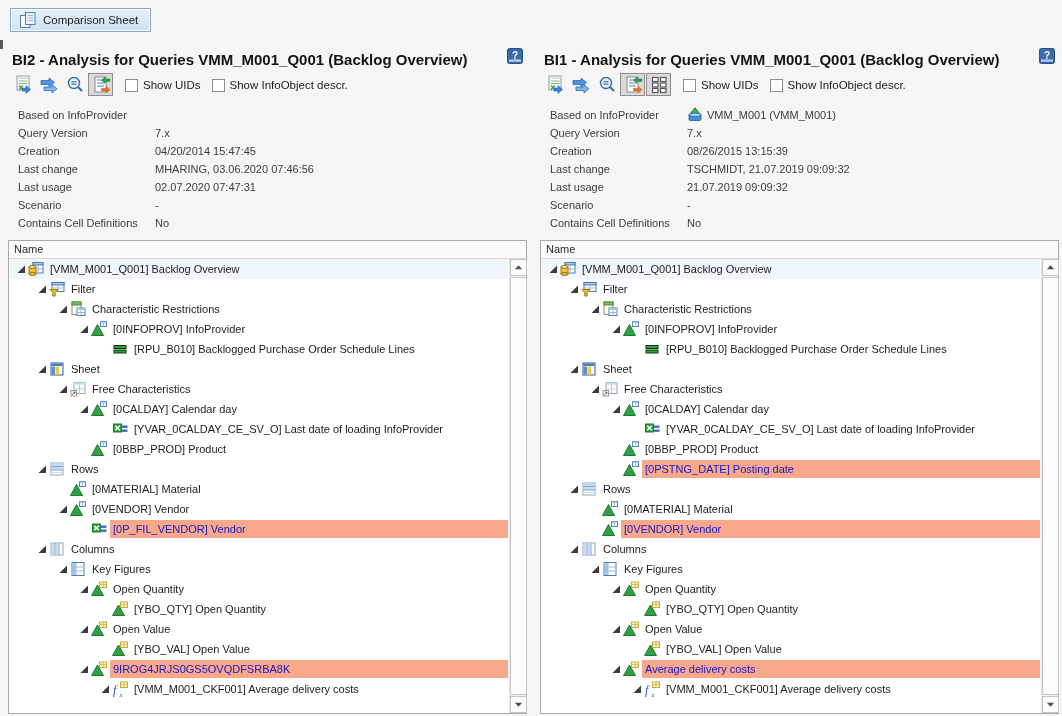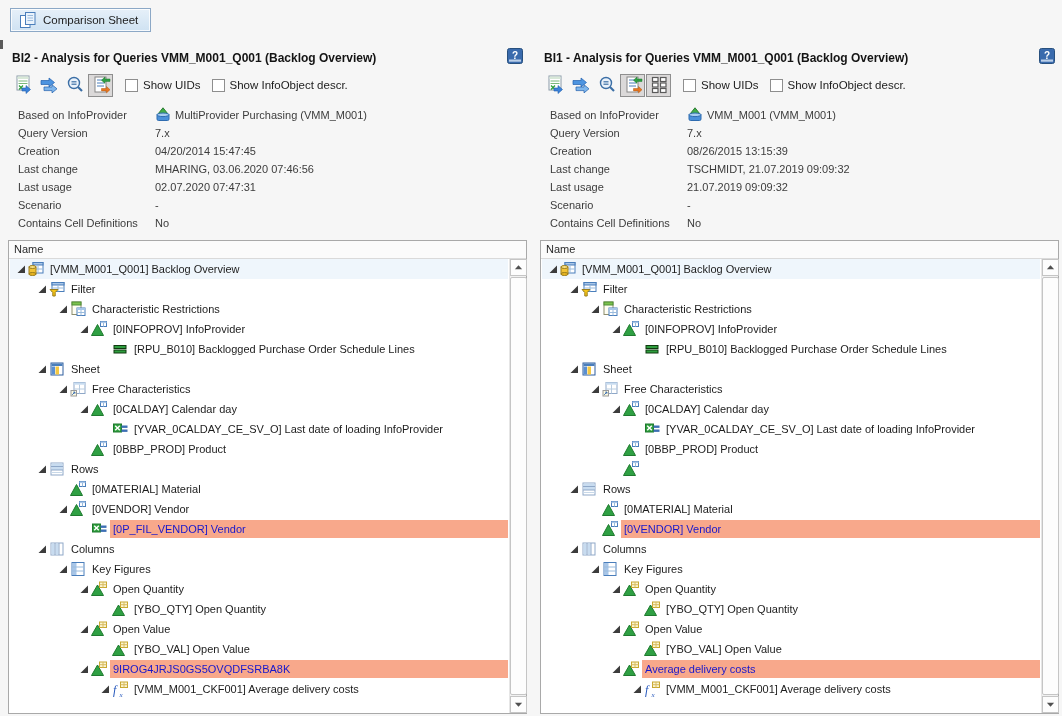--- a/index.html
+++ b/index.html
@@ -13,24 +13,24 @@
     padding:0 12px 0 8px;background:linear-gradient(#E6F0F9,#CFE2F2);border:1px solid #8CA8C6;
     box-shadow:inset 0 0 0 1px rgba(255,255,255,.8);font-size:11.5px;color:#1c1c1c;cursor:pointer;
     font-family:"Liberation Sans",sans-serif}
   .bicon{width:18px;height:18px}
   .split-mark{position:absolute;left:0;top:40px;width:3px;height:9px;background:#5A5A5A}
 
   
   .panel{position:absolute;top:40px;bottom:0}
   #panel0{left:8px;width:519px}
   #panel1{left:540px;width:519px}
-  .ptitle{position:absolute;top:11px;left:4px;font-size:12px;font-weight:bold;color:#141414;white-space:nowrap}
+  .ptitle{position:absolute;top:11px;left:4px;font-size:15px;font-weight:bold;color:#141414;white-space:nowrap}
   .phelp{position:absolute;top:8px;right:4px;width:16px;height:16px;cursor:pointer}
 
-  .ptoolbar{position:absolute;top:33px;left:2px;height:24px;display:flex;align-items:center}
+  .ptoolbar{position:absolute;top:33px;left:2px;height:24px;display:flex;}
   .tbtn{width:25px;height:23px;display:flex;align-items:center;justify-content:center;margin-right:1px;
         border:1px solid transparent;cursor:pointer}
   .tbtn.pressed{background:#DBD9D9;border:1px solid #8E8E8E}
   .tbtn .ticn{width:20px;height:20px;display:block}
   .cb{display:flex;align-items:center;gap:5px;margin-left:11px;font-size:11.5px;color:#1c1c1c;cursor:pointer}
   .cbbox{width:13px;height:13px;background:#fff;border:1px solid #8E8E8E;flex:none}
 
   
   .props{position:absolute;top:66px;left:10px;right:4px}
   .prow{height:18px;display:flex;align-items:center;font-size:11px;color:#3c3c3c;white-space:nowrap}
@@ -134,30 +134,20 @@
         <span>Show UIDs</span>
       </label>
       <label class="cb">
         <span class="cbbox"></span>
         <span>Show InfoObject descr.</span>
       </label>
     </div>
   <div class="props">
       <div class="prow">
         <span class="plabel">Based on InfoProvider</span>
-        <span class="pval">
-          <span class="picon" data-icon="multiprovider-icon">
-            <svg viewBox="0 0 16 16">
-              <path d="M2 7.5 h12 v4.5 a1.5 1.5 0 0 1 -1.5 1.5 h-9 a1.5 1.5 0 0 1 -1.5 -1.5 z" fill="#4A90D9" stroke="#2F6CB0"></path>
-              <polygon points="8,0.8 13,7 3,7" fill="#41AD49" stroke="#2E7D34"></polygon>
-              <ellipse cx="8" cy="7.8" rx="6" ry="1.8" fill="#A9CEF0" stroke="#2F6CB0"></ellipse>
-            </svg>
-          </span>
-          <span>MultiProvider Purchasing (VMM_M001)</span>
-        </span>
       </div>
       <div class="prow">
         <span class="plabel">Query Version</span>
         <span class="pval">
           <span>7.x</span>
         </span>
       </div>
       <div class="prow">
         <span class="plabel">Creation</span>
         <span class="pval">
@@ -827,20 +817,21 @@
         <div class="trow hl">
           <span class="texp" style="margin-left: 69px;"></span>
           <span class="ticon" data-icon="characteristic-icon">
             <svg viewBox="0 0 16 16">
               <polygon points="6.5,3.5 12.5,14.5 0.5,14.5" fill="#2FA043" stroke="#1E7A2E"></polygon>
               <rect x="9.5" y="0.5" width="6" height="5" fill="#fff" stroke="#4A7EBB"></rect>
               <rect x="9.5" y="0.5" width="6" height="1.6" fill="#A8C6E8"></rect>
               <line x1="12.5" y1="2" x2="12.5" y2="5.5" stroke="#9ABBDD"></line>
             </svg>
           </span>
+          <span class="tlabel">[0PSTNG_DATE] Posting date</span>
         </div>
         <div class="trow">
           <span class="texp" data-icon="expander-icon" style="margin-left: 27px;">
             <svg viewBox="0 0 11 11">
               <polygon points="9,1.5 9,9 1.5,9" fill="#3C3C3C"></polygon>
             </svg>
           </span>
           <span class="ticon" data-icon="rows-icon">
             <svg viewBox="0 0 16 16">
               <rect x="2" y="2" width="12" height="12" fill="#fff" stroke="#8FA8C8"></rect>

